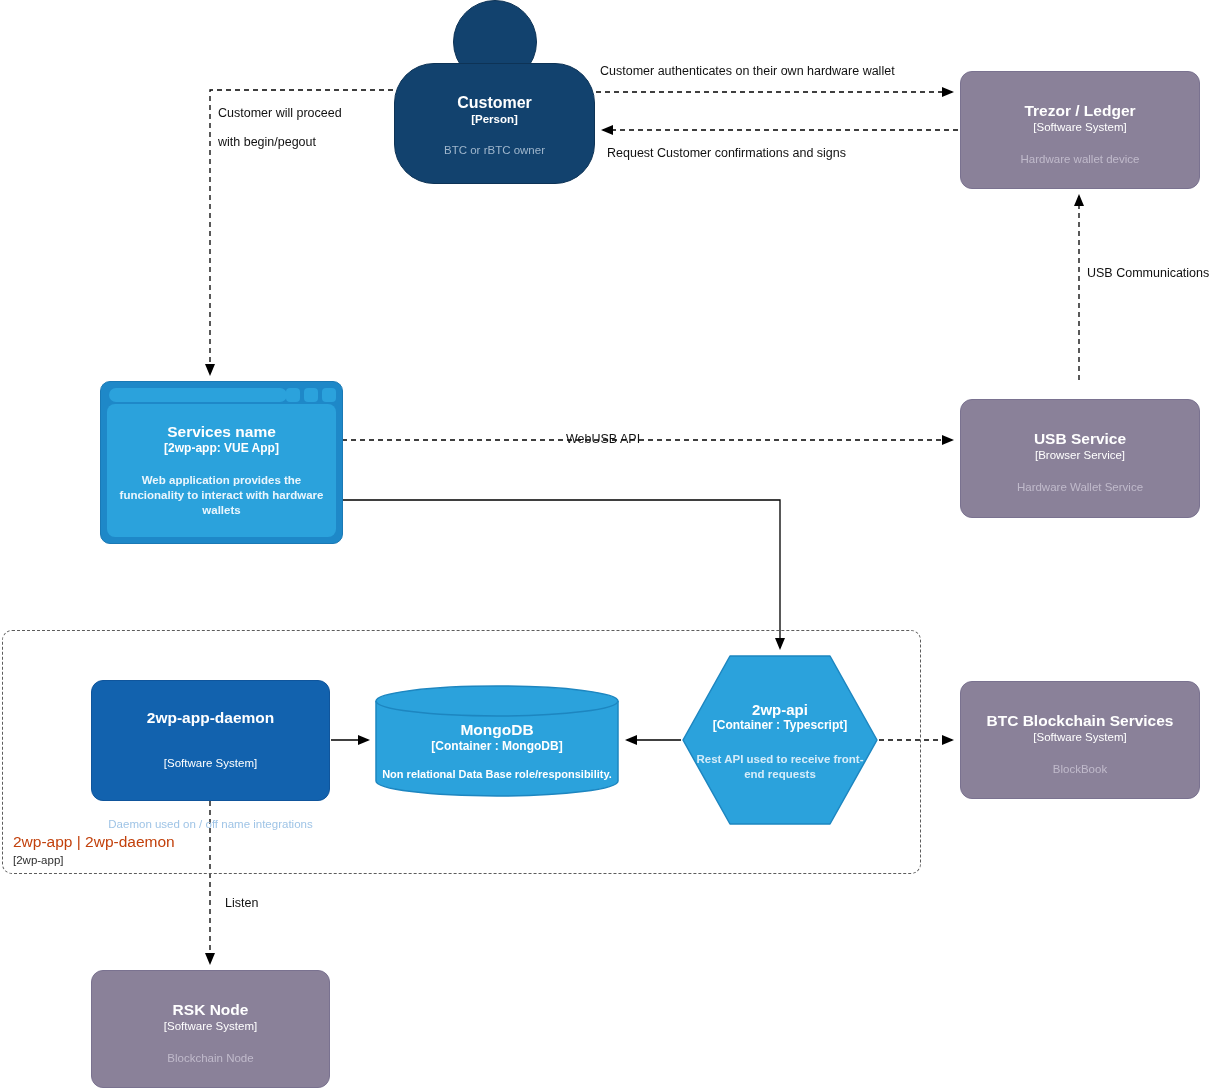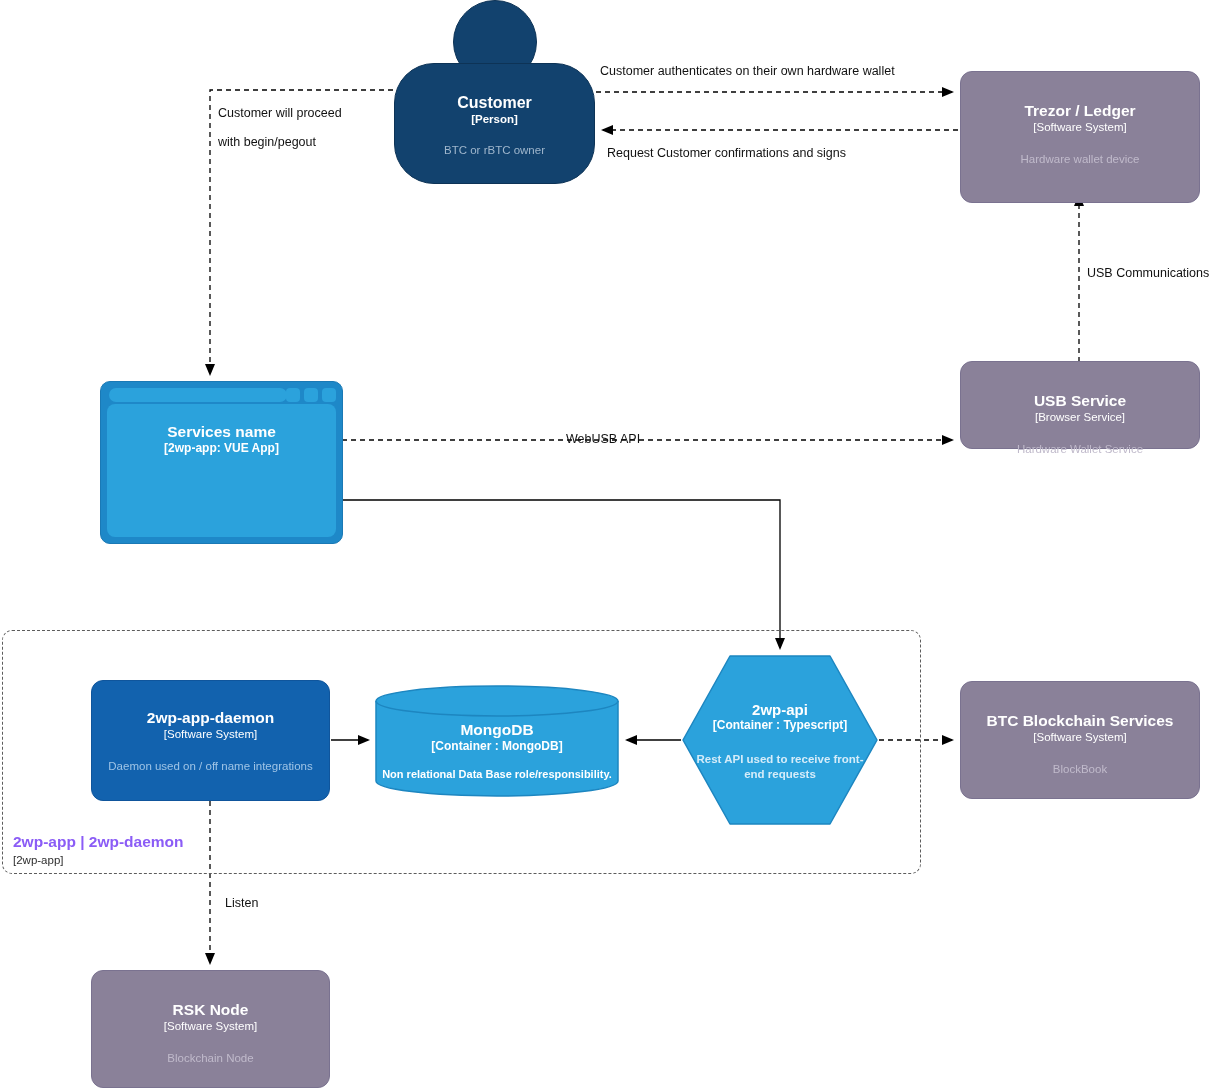--- a/index.html
+++ b/index.html
@@ -45,21 +45,21 @@
   .browser-content{
     position:absolute;left:6px;top:22px;width:229px;height:133px;border-radius:8px;background:#2ba2dc;
     display:flex;flex-direction:column;align-items:center;text-align:center;color:#fff;
   }
   .browser-content .n-title{margin-top:19px;}
   .browser-content .n-sub{font-weight:bold;font-size:12px;}
   .browser-content .n-desc{font-weight:bold;margin-top:17px;color:#eaf6fd;padding:0 10px;}
   
   .bluebox{
     background:#1262ae;border:1px solid #0f559c;border-radius:12px;
-    display:flex;flex-direction:column;align-items:center;
+    display:flex;flex-direction:column;align-items:center;gap:29px;
   }
   .bluebox .n-title{margin-top:28px;}
   .bluebox .n-desc{color:#9fc4e6;margin-top:17px;}
   
   .shape-node{position:absolute;}
   .shape-node svg{position:absolute;left:0;top:0;}
   .shape-text{
     position:absolute;left:0;top:0;width:100%;height:100%;
     display:flex;flex-direction:column;align-items:center;text-align:center;color:#fff;
   }
@@ -67,21 +67,21 @@
   .cyl-text .n-sub{font-weight:bold;font-size:12px;}
   .cyl-text .n-desc{font-weight:bold;font-size:11px;margin-top:13px;}
   .hex-text .n-title{margin-top:46px;font-size:15px;}
   .hex-text .n-sub{font-weight:bold;font-size:12px;}
   .hex-text .n-desc{font-weight:bold;color:#d5ecf9;margin-top:18px;padding:0 14px;}
   
   .boundary{
     position:absolute;border:1.4px dashed #5c5c5c;border-radius:10px;
   }
   .boundary-title{
-    position:absolute;left:10px;bottom:22px;font-size:15.5px;font-weight:bold;color:#8b5cf6;white-space:nowrap;
+    position:absolute;left:10px;bottom:22px;font-size:15.5px;font-weight:normal;color:#c2410c;white-space:nowrap;
   }
   .boundary-sub{
     position:absolute;left:10px;bottom:7px;font-size:11.5px;color:#2e2e2e;white-space:nowrap;
   }
 </style>
 </head>
 <body>
 
 <div id="canvas">
 
@@ -116,38 +116,39 @@
     <div class="boundary-sub">[2wp-app]</div>
   </div>
 
   <div class="person-head" style="left:453px;top:0px;width:82px;height:82px;"></div>
   <div class="person-body node" style="left:394px;top:63px;width:201px;height:121px;">
     <div class="n-title">Customer</div>
     <div class="n-sub">[Person]</div>
     <div class="n-desc">BTC or rBTC owner</div>
   </div>
 
-  <div class="node graybox" style="left:960px;top:71px;width:240px;height:132px;">
+  <div class="node graybox" style="left:960px;top:71px;width:240px;height:118px;">
     <div class="n-title">Trezor / Ledger</div>
     <div class="n-sub">[Software System]</div>
     <div class="n-desc">Hardware wallet device</div>
   </div>
 
   <div class="browser" style="left:100px;top:381px;width:241px;height:161px;">
     <div class="browser-addressbar"></div>
     <div class="browser-btn" style="right:42px;"></div>
     <div class="browser-btn" style="right:24px;"></div>
     <div class="browser-btn" style="right:6px;"></div>
     <div class="browser-content">
       <div class="n-title">Services name</div>
       <div class="n-sub">[2wp-app: VUE App]</div>
+      <div class="n-desc">Web application provides the funcionality to interact with hardware wallets</div>
     </div>
   </div>
 
-  <div class="node graybox" style="left:960px;top:361px;width:240px;height:88px;">
+  <div class="node graybox" style="left:960px;top:399px;width:240px;height:119px;">
     <div class="n-title">USB Service</div>
     <div class="n-sub">[Browser Service]</div>
     <div class="n-desc">Hardware Wallet Service</div>
   </div>
 
   <div class="node bluebox" style="left:91px;top:680px;width:239px;height:121px;">
     <div class="n-title">2wp-app-daemon</div>
     <div class="n-sub">[Software System]</div>
     <div class="n-desc">Daemon used on / off name integrations</div>
   </div>

